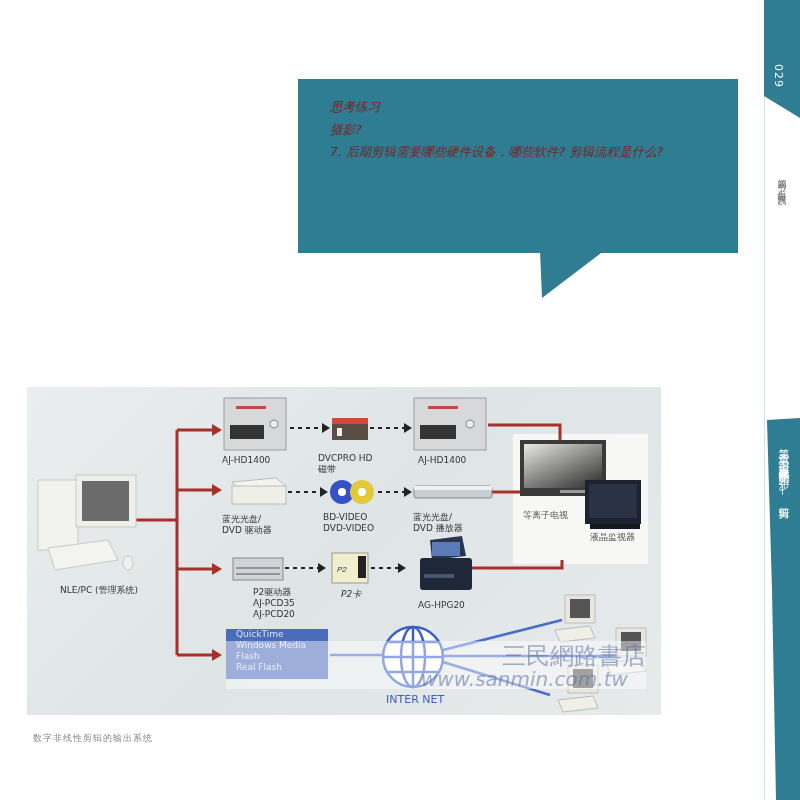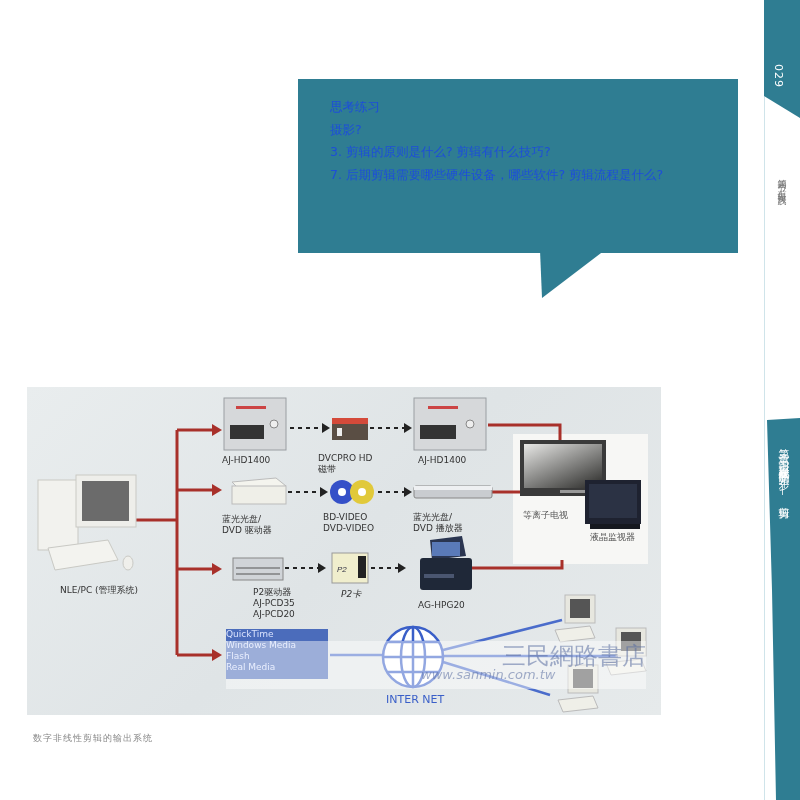--- a/index.html
+++ b/index.html
@@ -2,53 +2,52 @@
 <html><head>
 <meta charset="utf-8">
 <style>
   html, body { margin:0; padding:0; }
   body { width:800px; height:800px; background:#ffffff; position:relative; overflow:hidden;
          font-family:"DejaVu Sans", sans-serif; }
 
   
   .bubble { position:absolute; left:298px; top:79px; width:440px; height:174px; background:#2f7d92; }
   .bubble-tail { position:absolute; left:0; top:0; width:800px; height:800px; pointer-events:none; }
-  .bubble-text { position:absolute; left:330px; top:96px; width:400px; color:#1d4ed8; font-size:12.5px; line-height:22.5px; }
+  .bubble-text { position:absolute; left:330px; top:96px; width:400px; color:#7f1d1d; font-size:12.5px; line-height:22.5px;font-style:italic; }
   .bubble-text div { white-space:nowrap; }
 
   
   .side-line { position:absolute; left:764px; top:0; width:1px; height:800px; background:#cfe4ea; }
   .tab-top { position:absolute; left:0; top:0; width:800px; height:800px; pointer-events:none; }
   .page-num { position:absolute; left:772px; top:64px; color:#ffffff; font-size:11px; writing-mode:vertical-rl; letter-spacing:1px; }
   .section-label { position:absolute; left:775px; top:172px; color:#777; font-size:9px; writing-mode:vertical-rl; letter-spacing:2px; }
   .chapter-label { position:absolute; left:775px; top:440px; color:#ffffff; font-size:11px; writing-mode:vertical-rl; letter-spacing:2px; }
 
   
   .diagram { position:absolute; left:27px; top:387px; width:634px; height:328px;
              background:linear-gradient(135deg,#e9edee 0%,#dfe4e6 50%,#e6eaeb 100%); }
   .svg-layer { position:absolute; left:0; top:0; width:800px; height:800px; }
   .lbl { position:absolute; font-size:9px; color:#333; line-height:11px; white-space:nowrap; }
   .monitors-panel { position:absolute; left:513px; top:434px; width:135px; height:130px; background:#f7f7f5; }
   .formats-box { position:absolute; left:226px; top:629px; width:102px; height:50px; background:#3f62b8; opacity:.92; }
-  .formats-box div { color:#d8e2ff; font-size:9px; line-height:11px; padding-left:0; }
+  .formats-box div { color:#d8e2ff; font-size:9px; line-height:11px; padding-left:10px; }
   .watermark-band { position:absolute; left:226px; top:641px; width:420px; height:48px; background:rgba(255,255,255,.45); }
   .wm-text { position:absolute; color:rgba(90,110,160,.55); white-space:nowrap; }
   .caption { position:absolute; left:33px; top:732px; font-size:9px; color:#888; letter-spacing:1px; }
 </style>
 </head>
 <body>
 
 <div class="bubble"></div>
 <svg class="bubble-tail">
   <polygon points="540,250 605,250 542,298" fill="#2f7d92"></polygon>
 </svg>
 <div class="bubble-text">
   <div>思考练习</div>
   <div>摄影?</div>
-  <div>3. 剪辑的原则是什么? 剪辑有什么技巧?</div>
   <div>7. 后期剪辑需要哪些硬件设备，哪些软件? 剪辑流程是什么?</div>
 </div>
 
 <div class="side-line"></div>
 <svg class="tab-top">
   <polygon points="764,0 800,0 800,118 764,96" fill="#2f7d92"></polygon>
   <polygon points="767,420 800,418 800,800 776,800 772,590" fill="#2f7d92"></polygon>
 </svg>
 <div class="page-num">029</div>
 <div class="section-label">第四节 剪辑实践</div>
@@ -207,26 +206,26 @@
     <rect x="568" y="665" width="30" height="28" fill="#e7e7df" stroke="#bbb"></rect>
     <rect x="573" y="669" width="20" height="19" fill="#555"></rect>
     <polygon points="558,700 593,696 598,708 563,712" fill="#efefe8" stroke="#bbb"></polygon>
   </g>
 </svg>
 
 <div class="formats-box">
   <div>QuickTime</div>
   <div>Windows Media</div>
   <div>Flash</div>
-  <div>Real Media</div>
+  <div>Real Flash</div>
 </div>
 
 <div class="watermark-band"></div>
 <div class="wm-text" style="left:455px;top:640px;font-size:24px;margin-left:47px;">三民網路書店</div>
-<div class="wm-text" style="left:405px;top:667px;font-size:13px;font-style:italic;padding-left:16px;">www.sanmin.com.tw</div>
+<div class="wm-text" style="left:405px;top:667px;font-size:20px;font-style:italic;padding-left:16px;">www.sanmin.com.tw</div>
 
 <div class="lbl" style="left:60px;top:585px;">NLE/PC (管理系统)</div>
 
 <div class="lbl" style="left:222px;top:455px;">AJ-HD1400</div>
 <div class="lbl" style="left:318px;top:453px;white-space:pre;">DVCPRO HD
 磁带</div>
 <div class="lbl" style="left:418px;top:455px;">AJ-HD1400</div>
 
 <div class="lbl" style="left:222px;top:514px;white-space:pre;">蓝光光盘/
 DVD 驱动器</div>

